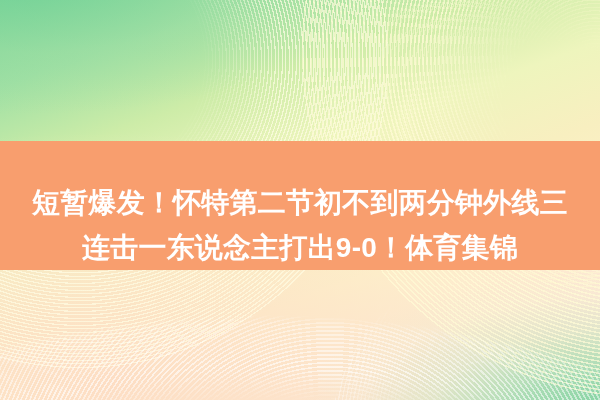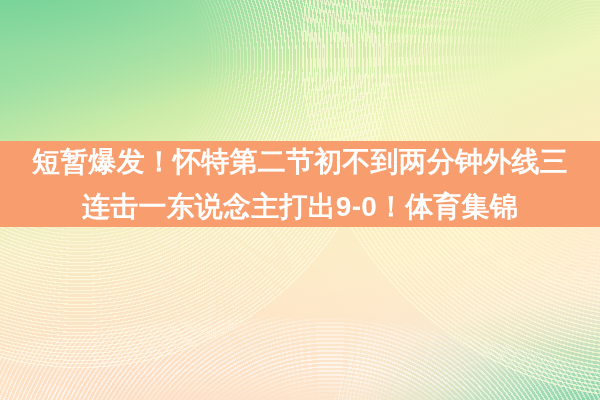--- a/index.html
+++ b/index.html
@@ -177,24 +177,24 @@
       rgba(0,0,0,0) 24%, rgba(0,0,0,0.85) 46%, rgba(0,0,0,0.6) 80%, rgba(0,0,0,0) 100%);
     opacity: 0.7;
   }
 
   
   .headline-band {
     position: absolute;
     left: 0;
     right: 0;
     top: 141px;
-    height: 86px;
+    height: 129px;
     background: #f89e6e;
     display: flex;
-    align-items: center;
+    align-items: flex-end;
     justify-content: center;
     box-sizing: border-box;
     padding: 0 22px;
   }
 
   .headline-text {
     margin: 0;
     width: 100%;
     text-align: center;
     color: #ffffff;

